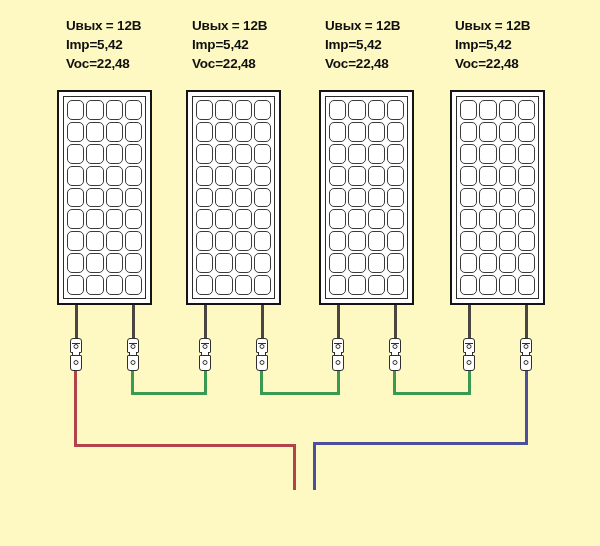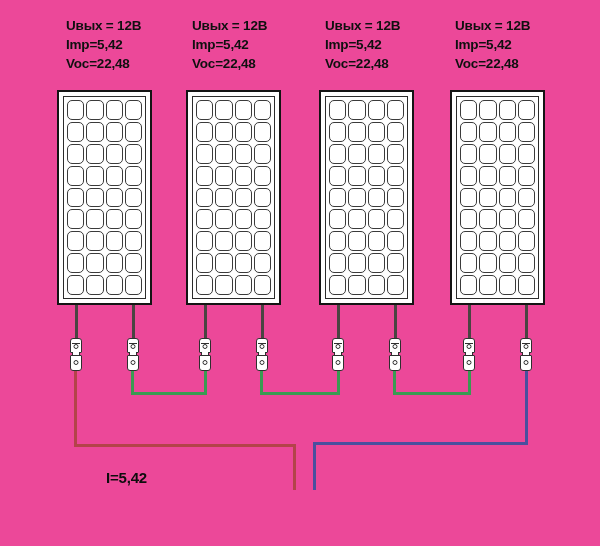--- a/index.html
+++ b/index.html
@@ -7,21 +7,21 @@
     padding: 0;
     background: #ffffff;
   }
   body {
     font-family: "Liberation Sans", sans-serif;
   }
   #stage {
     position: relative;
     width: 600px;
     height: 546px;
-    background: #ec4899;
+    background: #fef9c3;
     overflow: hidden;
   }
 
   
   .panel-label {
     position: absolute;
     font-family: "Liberation Sans", sans-serif;
     font-weight: bold;
     font-size: 13.5px;
     line-height: 19px;
@@ -431,16 +431,15 @@
 
   <div class="wseg wred" style="left:74px;  top:371px; width:3px;  height:76px;"></div>
   <div class="wseg wred" style="left:74px;  top:444px; width:222px; height:3px;"></div>
   <div class="wseg wred" style="left:293px; top:444px; width:3px;  height:46px;"></div>
 
   <div class="wseg wblue" style="left:525px; top:371px; width:3px;  height:74px;"></div>
   <div class="wseg wblue" style="left:313px; top:442px; width:215px; height:3px;"></div>
   <div class="wseg wblue" style="left:313px; top:442px; width:3px;  height:48px;"></div>
 
   <div id="summary" style="left:106px; top:466px;">
-    <span class="ln">I=5,42</span>
   </div>
 
 </div>
 
 </body></html>

